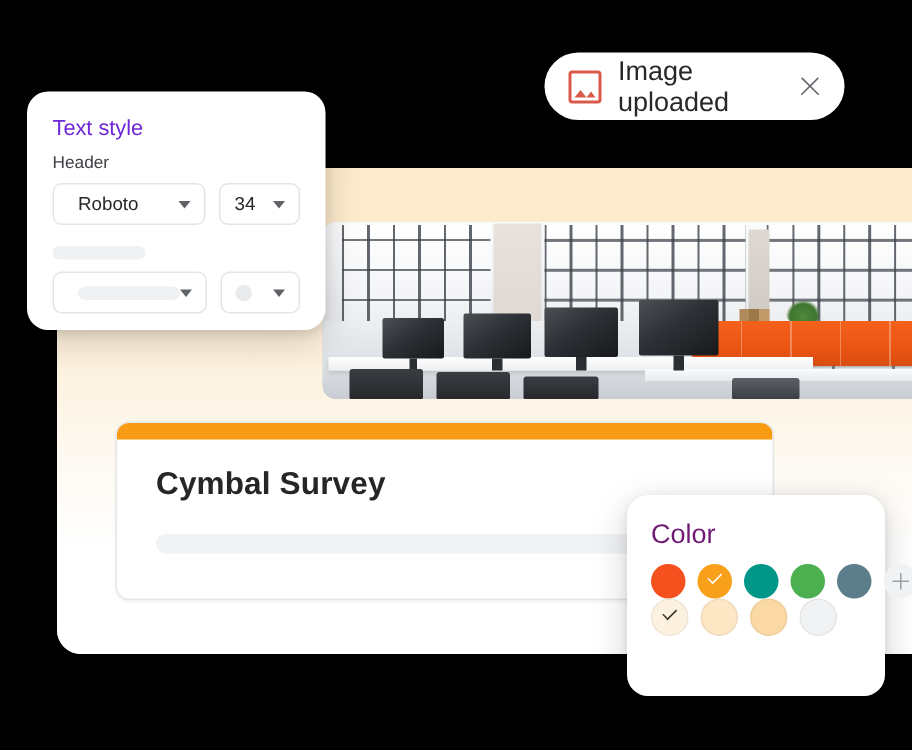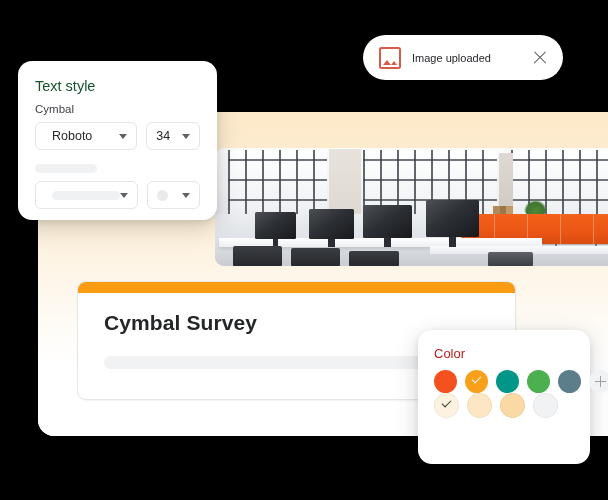--- a/index.html
+++ b/index.html
@@ -176,21 +176,21 @@
     width: 199px;
     height: 159px;
     background: #ffffff;
     border-radius: 14px;
     box-shadow: 0 7px 24px rgba(0,0,0,0.17), 0 2px 7px rgba(0,0,0,0.10);
     padding: 17px 17px 0 17px;
     box-sizing: border-box;
   }
   .ts-title {
     font-size: 14.5px;
-    color: #14532d;
+    color: #6d28d9;
     margin: 0 0 9px 0;
   }
   .ts-label {
     font-size: 11.5px;
     color: #3c3f43;
     margin: 0 0 7px 0;
   }
   .ts-row { display: flex; gap: 9px; }
   .select {
     height: 28px;
@@ -260,21 +260,21 @@
   }
   .toast-icon::after {
     content:"";
     position:absolute; right: 2px; bottom: 2px;
     width: 0; height: 0;
     border-left: 3px solid transparent;
     border-right: 3px solid transparent;
     border-bottom: 4px solid #d9594a;
   }
   .toast-text {
-    font-size: 11px;
+    font-size: 18px;
     color: #26282b;
     flex: 1;
   }
   .toast-close {
     width: 16px; height: 16px;
     position: relative;
     flex: none;
     cursor: pointer;
   }
   .toast-close::before, .toast-close::after {
@@ -293,22 +293,22 @@
     top: 330px;
     width: 172px;
     height: 134px;
     background: #ffffff;
     border-radius: 14px;
     box-shadow: 0 7px 24px rgba(0,0,0,0.17), 0 2px 7px rgba(0,0,0,0.10);
     padding: 16px 16px 0 16px;
     box-sizing: border-box;
   }
   .cp-label {
-    font-size: 13px;
-    color: #b91c1c;
+    font-size: 18px;
+    color: #701a75;
     margin: 0 0 9px 0;
   }
   .cp-label.second { margin-top: 16px; }
   .sw-row { display: flex; align-items: center; gap: 8px; }
   .sw {
     width: 23px; height: 23px; border-radius: 50%;
     flex: none;
     position: relative;
     cursor: pointer;
   }
@@ -390,21 +390,21 @@
       <div class="survey-accent" style="background: rgb(250, 156, 19);"></div>
       <div class="survey-title">Cymbal Survey</div>
       <div class="survey-skeleton"></div>
     </div>
 
   </div>
 </div>
 
 <div class="text-style-panel">
   <div class="ts-title">Text style</div>
-  <div class="ts-label">Cymbal</div>
+  <div class="ts-label">Header</div>
 
   <div class="ts-row">
     <div class="select wide">
       <span class="select-text">Roboto</span>
       <span class="caret"></span>
     </div>
     <div class="select narrow">
       <span class="select-text">34</span>
       <span class="caret"></span>
     </div>

